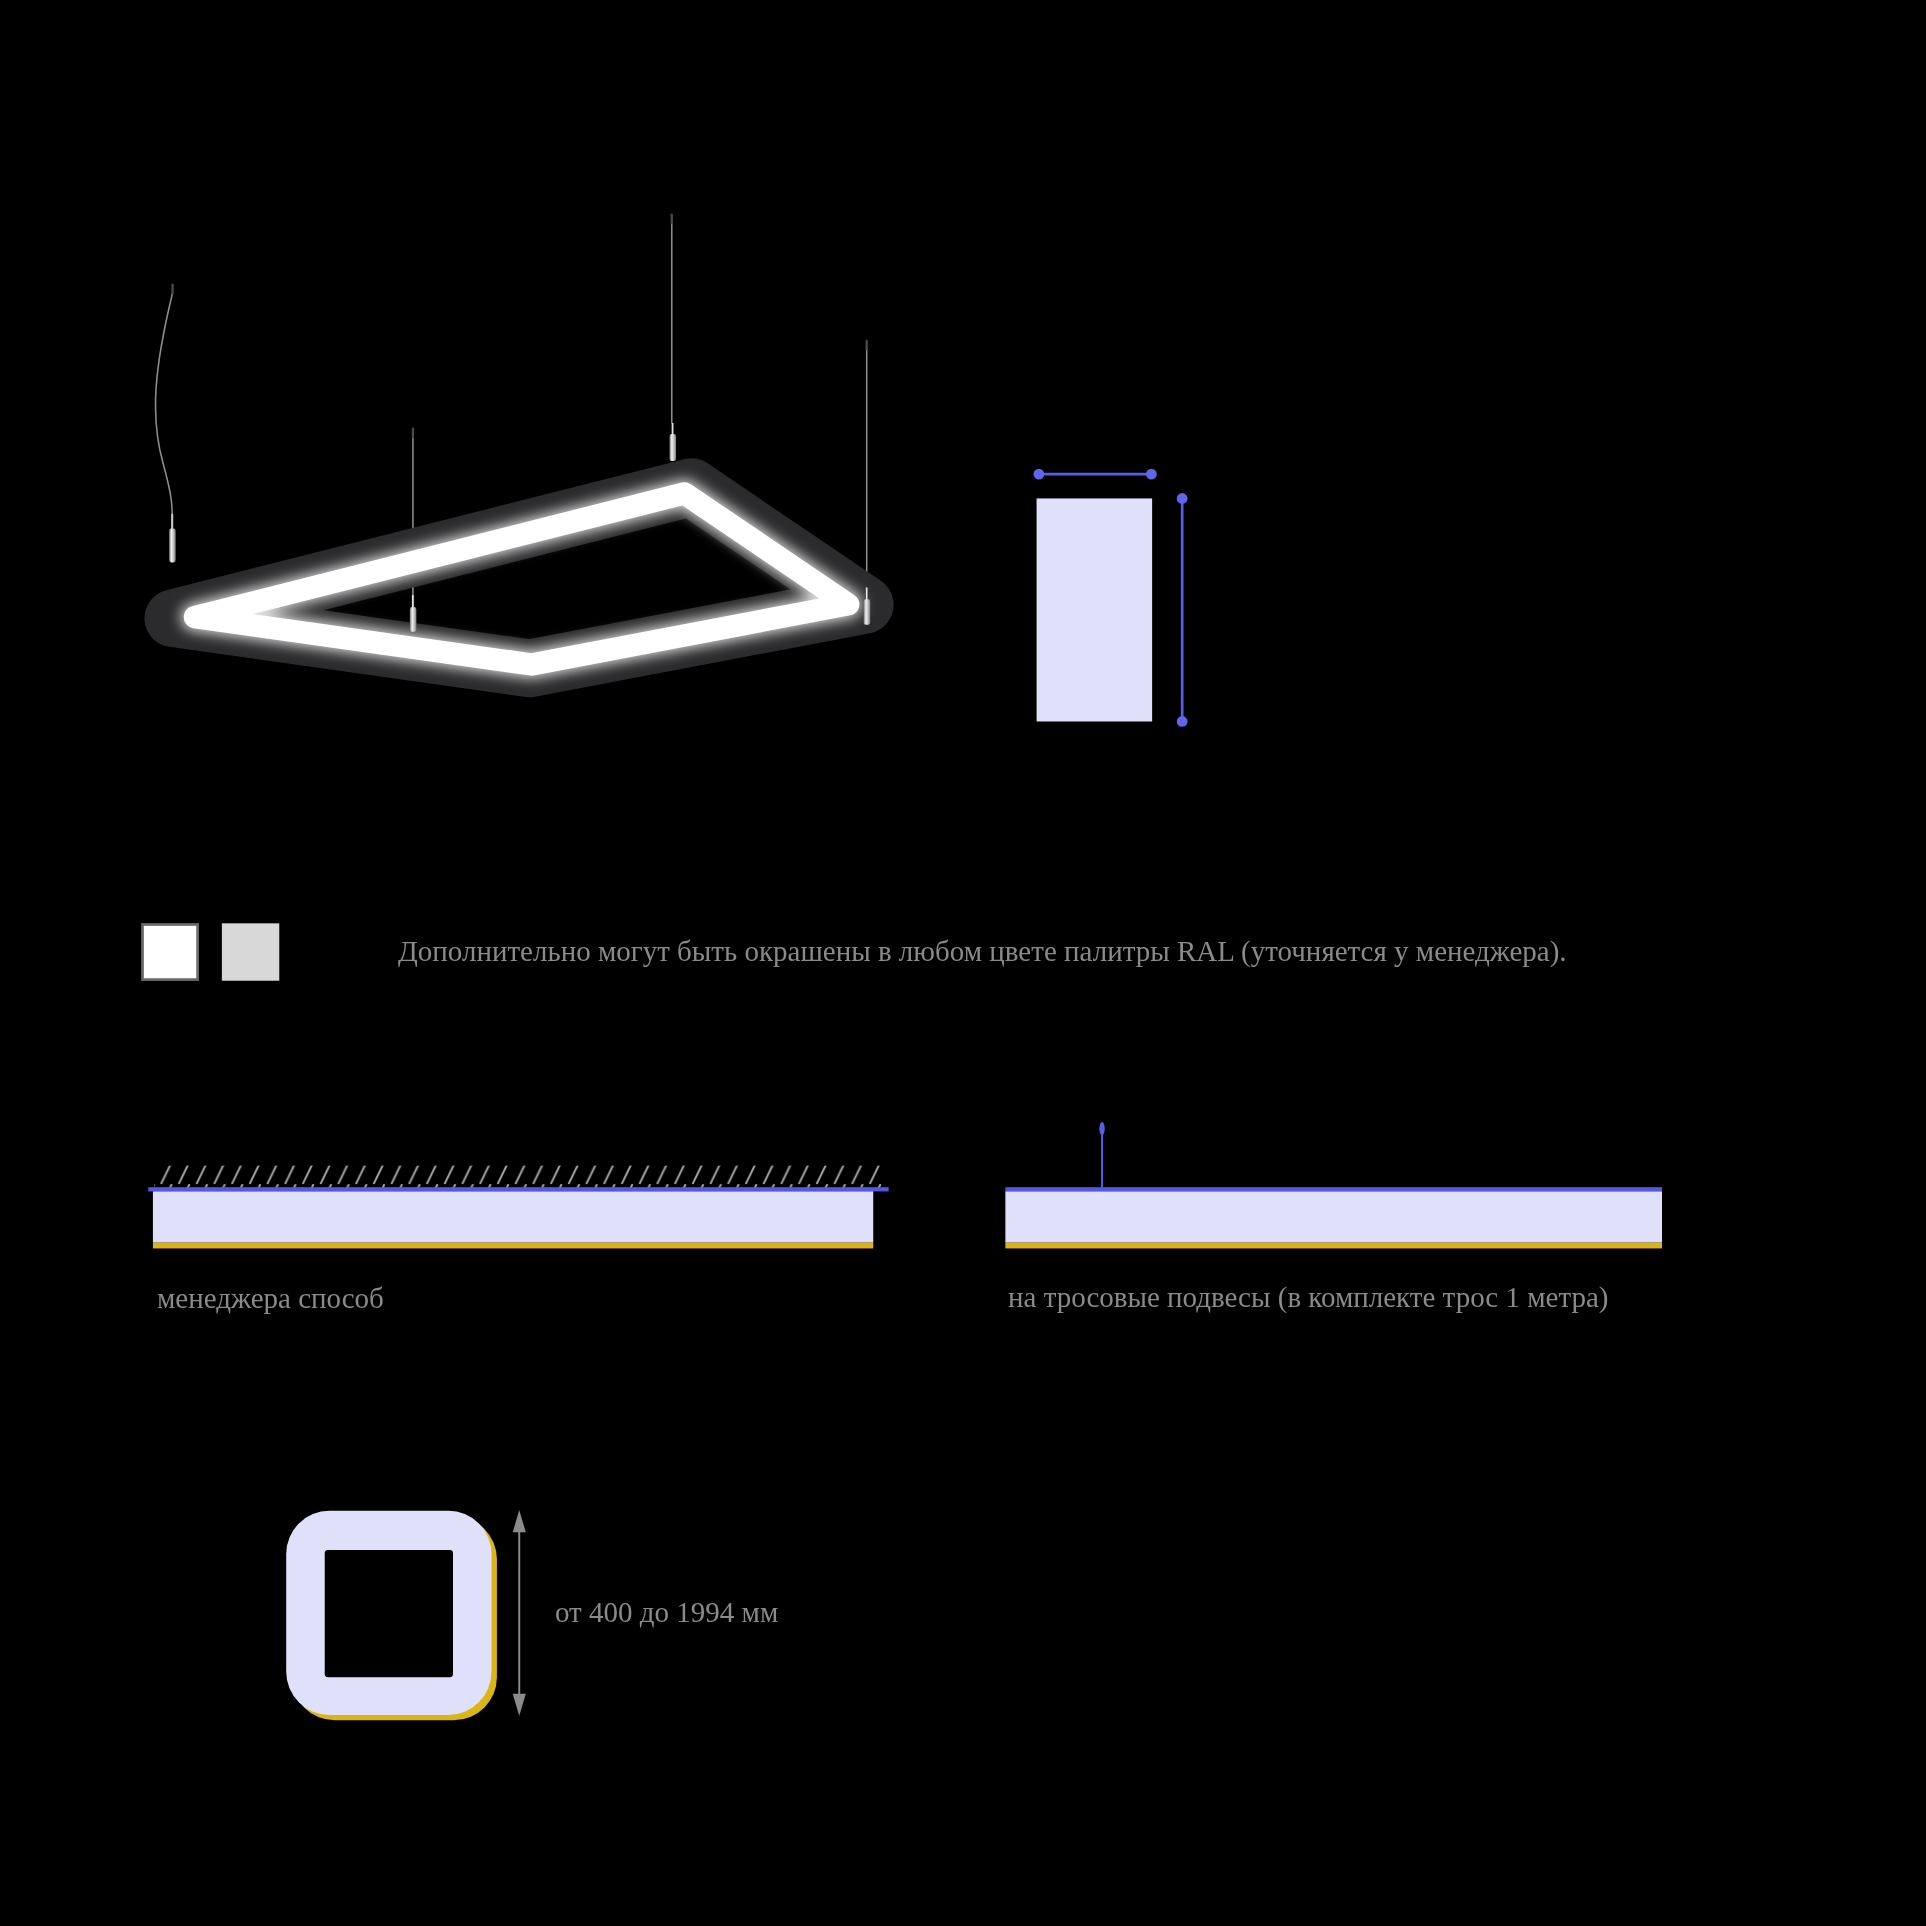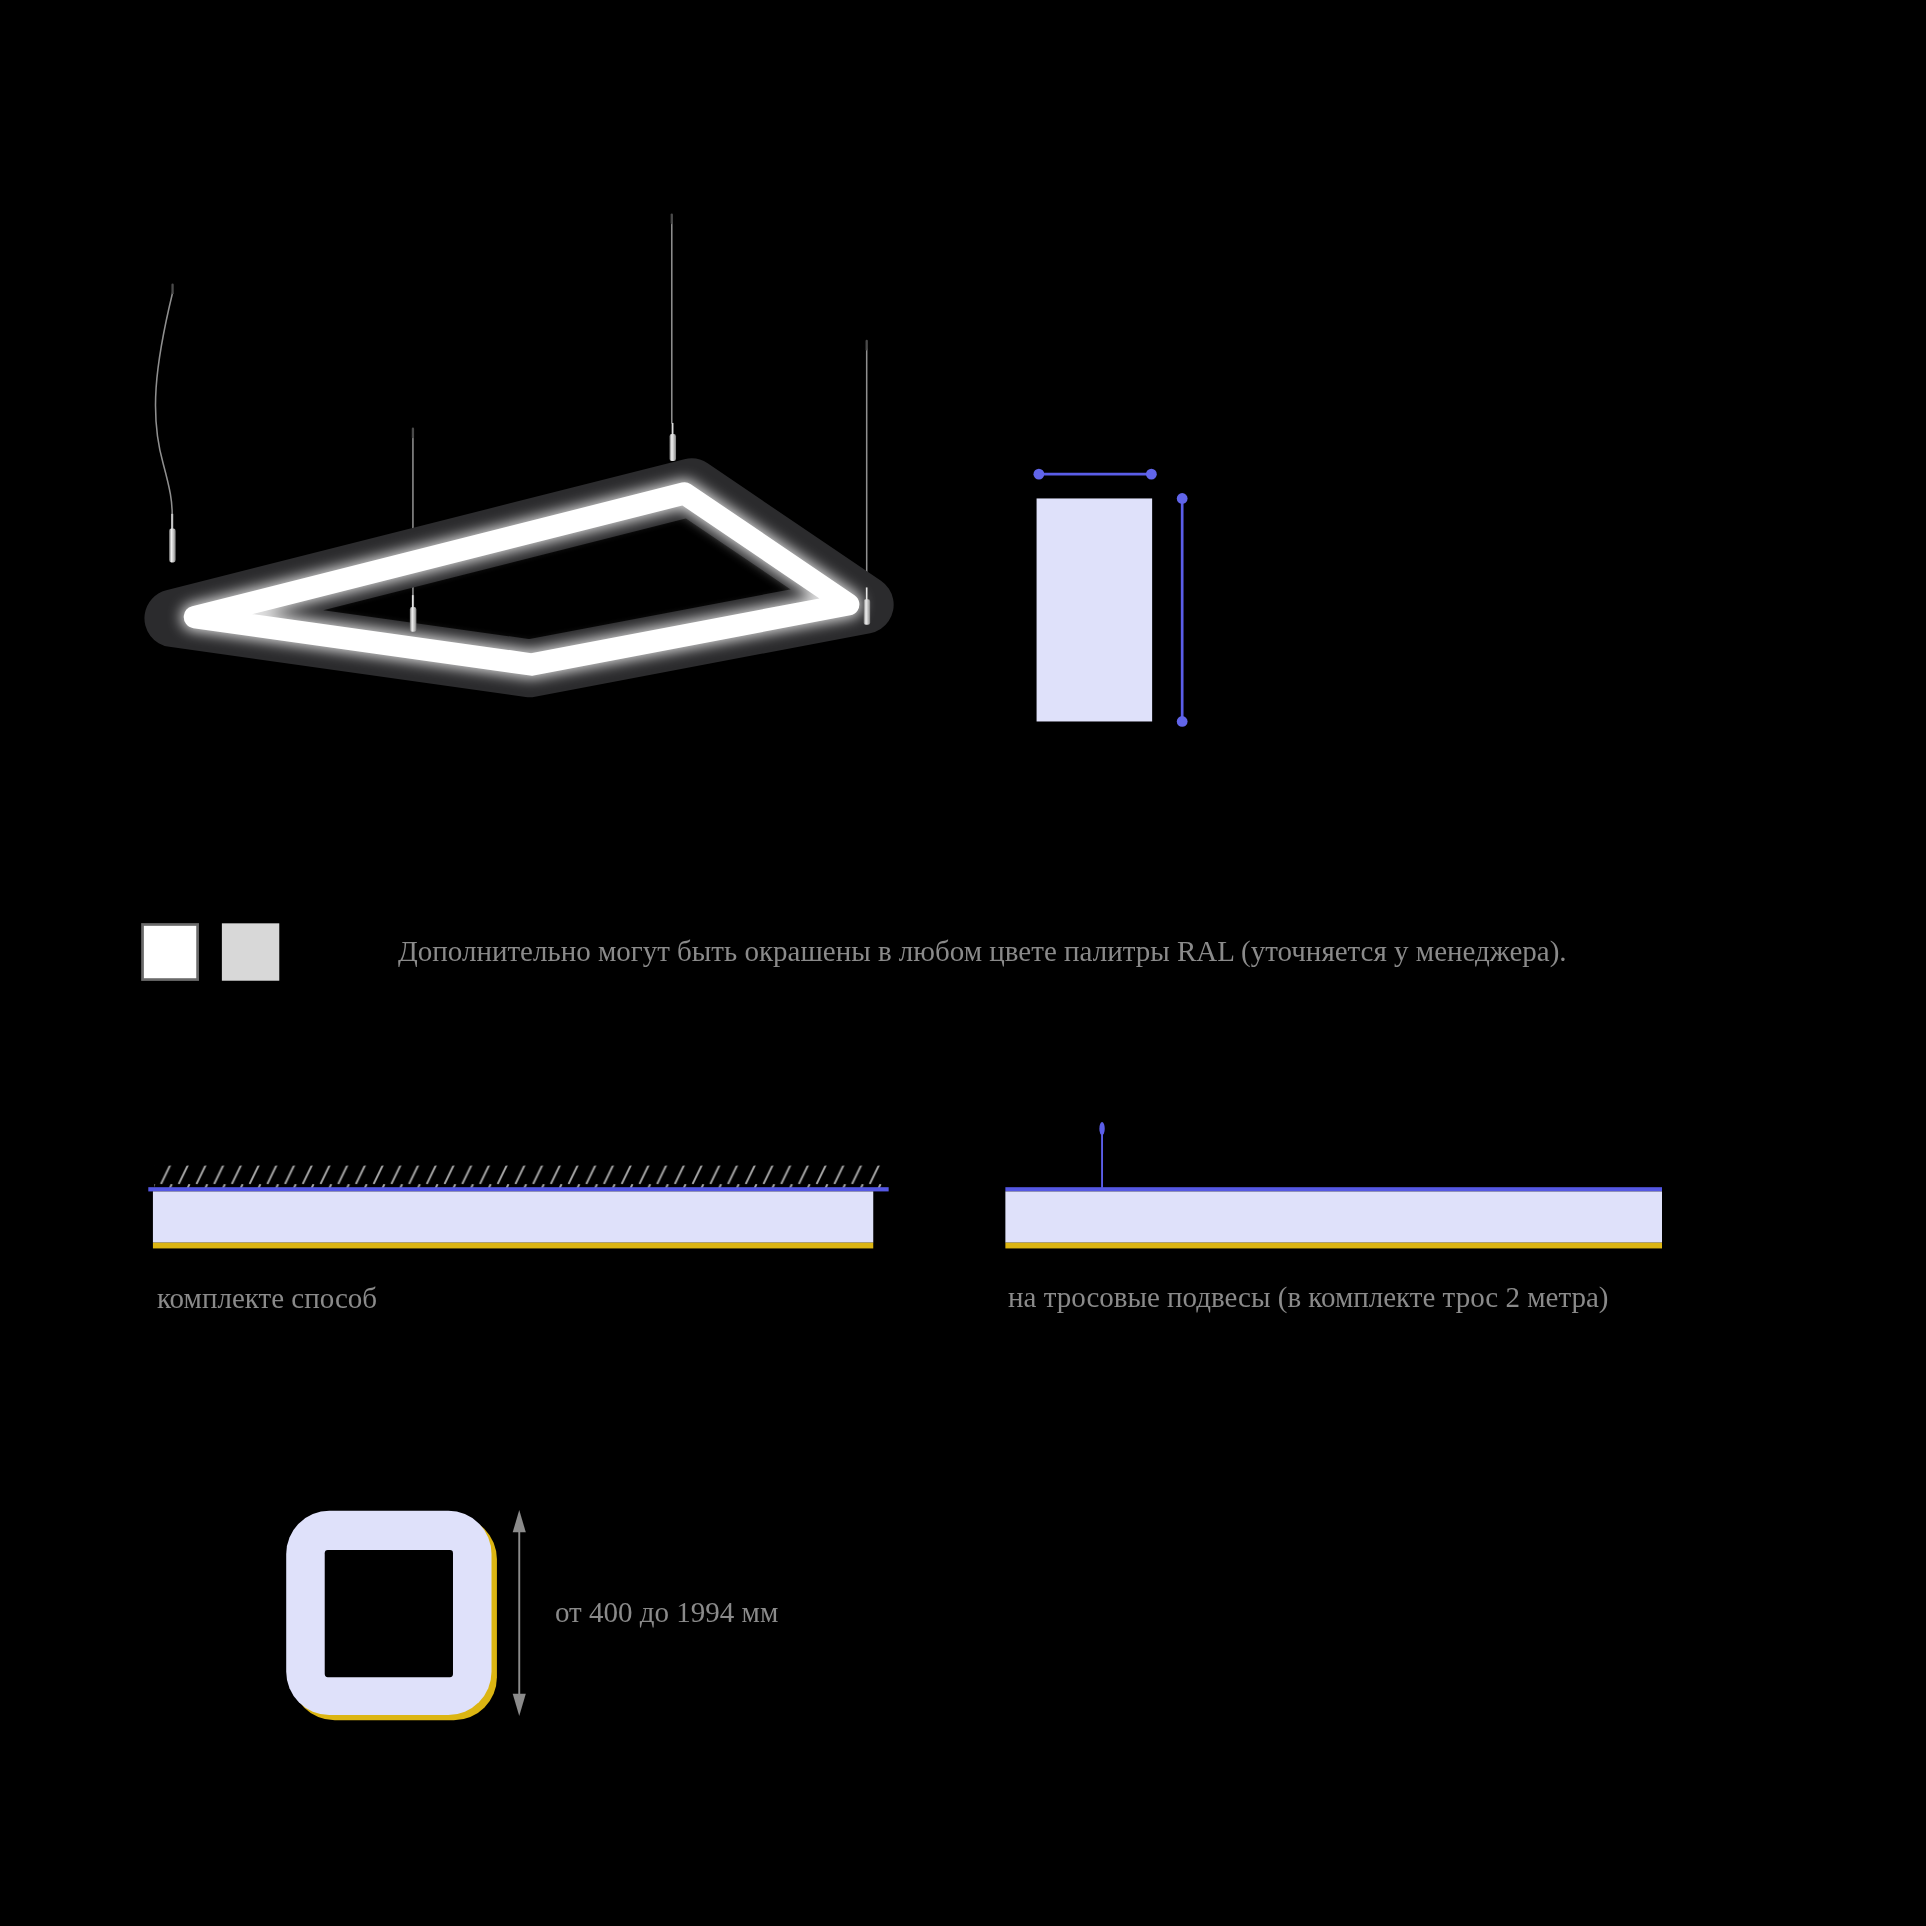--- a/index.html
+++ b/index.html
@@ -125,18 +125,18 @@
       <rect x="843" y="4024" width="333" height="330" rx="8" fill="#000000"></rect>
       <g>
         <line x1="1348" y1="3955" x2="1348" y2="4420" stroke="#8b8b8b" stroke-width="5"></line>
         <polygon points="1348,3920 1331,3978 1365,3978" fill="#8b8b8b"></polygon>
         <polygon points="1348,4455 1331,4397 1365,4397" fill="#8b8b8b"></polygon>
       </g>
     </g>
   </svg>
 
   <div class="txt ral-note">Дополнительно могут быть окрашены в любом цвете палитры RAL (уточняется у менеджера).</div>
-  <div class="txt surface-label">комплекте способ</div>
-  <div class="txt suspension-label">на тросовые подвесы (в комплекте трос 2 метра)</div>
+  <div class="txt surface-label">менеджера способ</div>
+  <div class="txt suspension-label">на тросовые подвесы (в комплекте трос 1 метра)</div>
   <div class="txt size-label">от 400 до 1994 мм</div>
 
 </div>
 
 
 </body></html>

